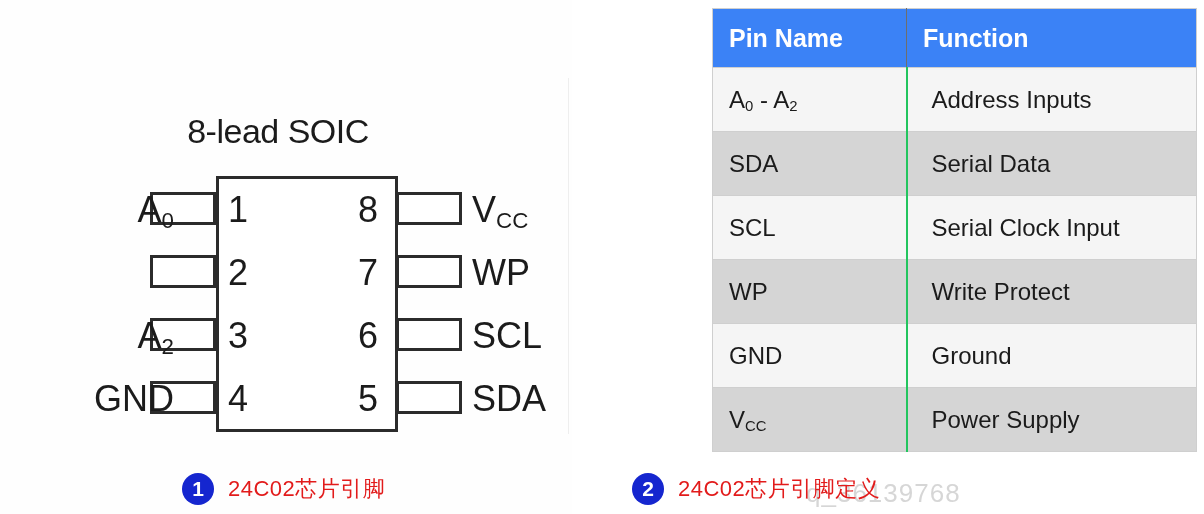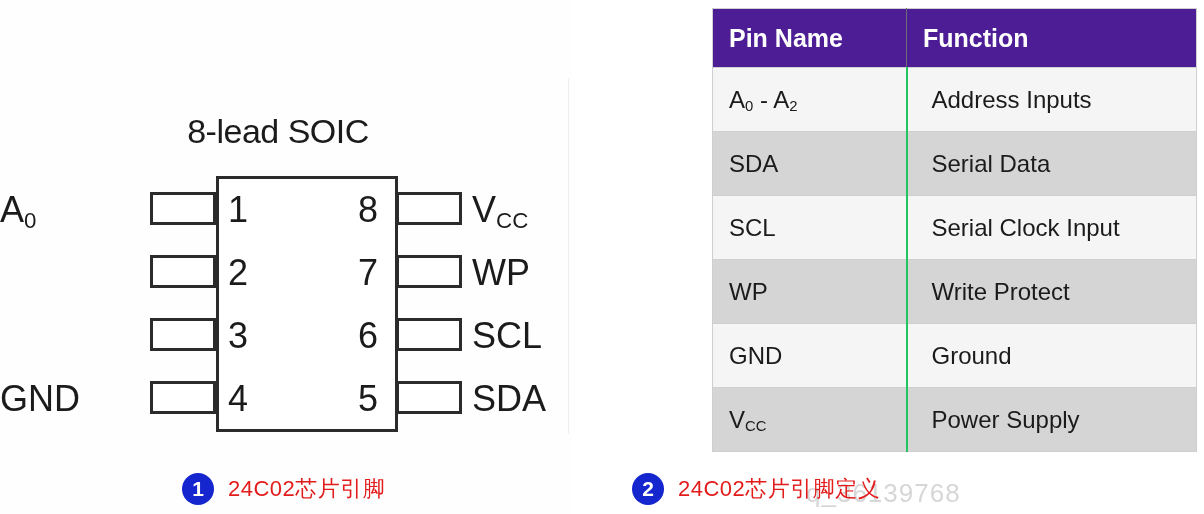--- a/index.html
+++ b/index.html
@@ -74,21 +74,21 @@
   .pin-num.right { left: 358px; }
 
   .pin-label {
     position: absolute;
     font-size: 36px;
     color: #1b1b1b;
     line-height: 1;
     white-space: nowrap;
     z-index: 2;
   }
-  .pin-label.left  { left: 0; width: 142px; text-align: left; }
+  .pin-label.left  { left: 0; width: 142px; text-align: right; padding-left: 32px; }
   .pin-label.right { left: 472px; text-align: left; }
   .pin-label sub, .cell-text sub {
     font-size: 0.62em;
     vertical-align: baseline;
     position: relative;
     top: 0.26em;
   }
 
   
   .row0 { top: 192px; }
@@ -107,21 +107,21 @@
   
   #pin-table {
     position: absolute;
     left: 712px; top: 8px;
     width: 484px;
     border-collapse: collapse;
     border: 1px solid #cfcfcf;
     table-layout: fixed;
   }
   #pin-table th {
-    background: #4c1d95;
+    background: #3b82f6;
     color: #ffffff;
     font-size: 25px;
     font-weight: bold;
     text-align: left;
     padding: 12px 0 12px 16px;
     height: 34px;
     border-right: 1px solid #6e6e6e;
   }
   #pin-table th:last-child { border-right: none; }
   #pin-table td {
@@ -205,20 +205,21 @@
   <div class="pin-num left num-row1">2</div>
   <div class="pin-num left num-row2">3</div>
   <div class="pin-num left num-row3">4</div>
 
   <div class="pin-num right num-row0">8</div>
   <div class="pin-num right num-row1">7</div>
   <div class="pin-num right num-row2">6</div>
   <div class="pin-num right num-row3">5</div>
 
   <div class="pin-label left lbl-row0"><span>A</span><sub>0</sub></div>
+  <div class="pin-label left lbl-row2"><span>A</span><sub>2</sub></div>
   <div class="pin-label left lbl-row3"><span>GND</span></div>
 
   <div class="pin-label right lbl-row0"><span>V</span><sub>CC</sub></div>
   <div class="pin-label right lbl-row1"><span>WP</span></div>
   <div class="pin-label right lbl-row2"><span>SCL</span></div>
   <div class="pin-label right lbl-row3"><span>SDA</span></div>
 </div>
 
 <div id="panel-divider"></div>
 

